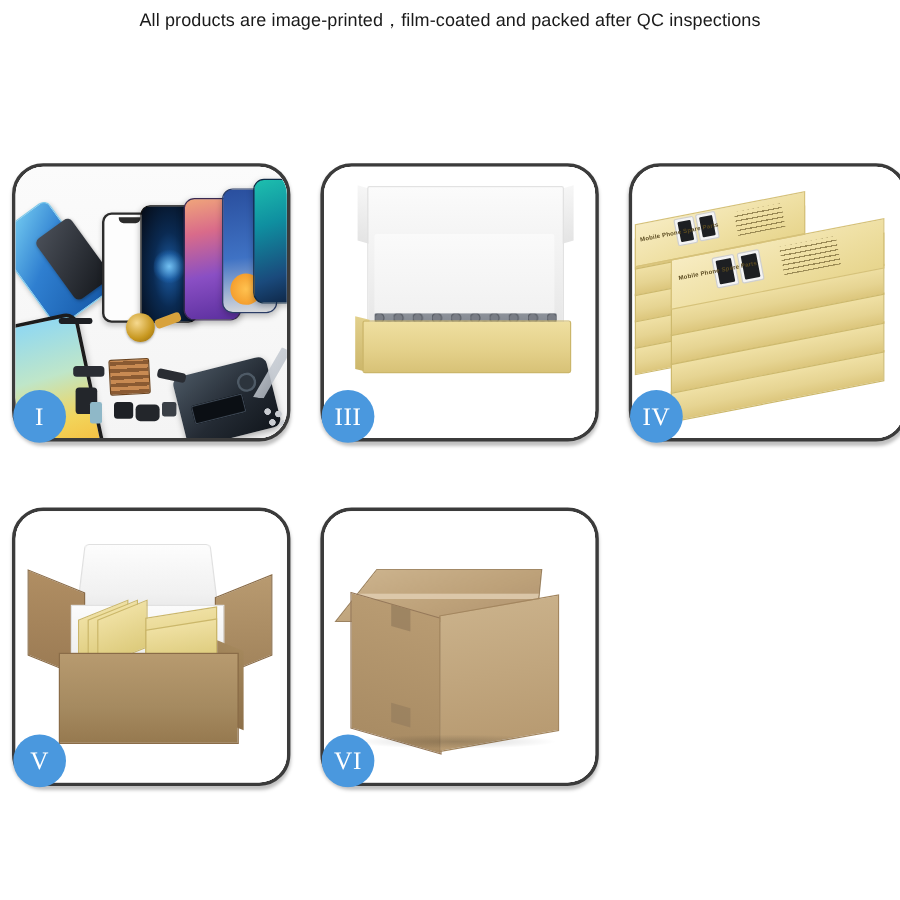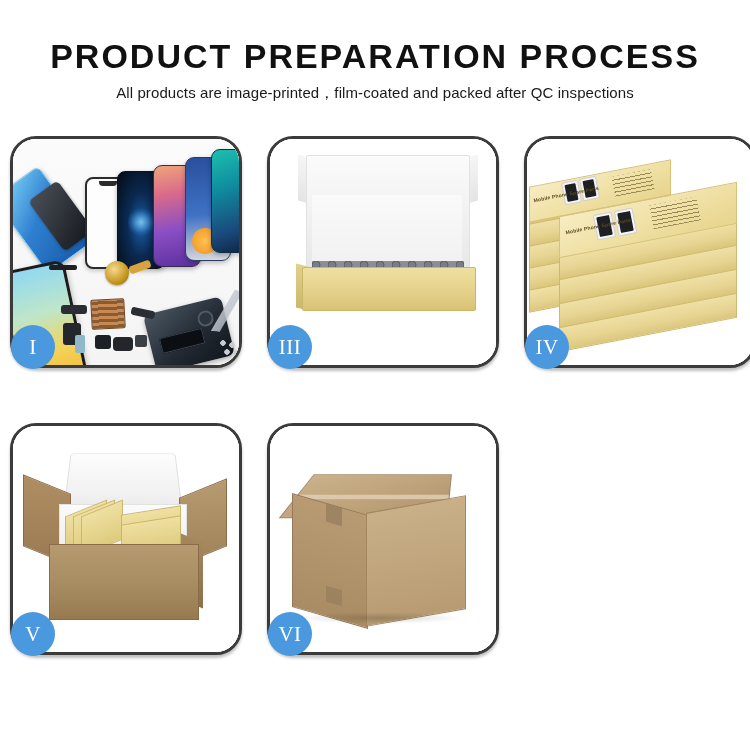--- a/index.html
+++ b/index.html
@@ -397,21 +397,20 @@
     position:absolute;left:24px;top:186px;width:170px;height:12px;
     background:radial-gradient(ellipse at center,rgba(0,0,0,.16),rgba(0,0,0,0) 70%);
   }
 </style>
 </head>
 <body>
 
 <div class="page">
 
   <div class="header">
-    <div class="title">PRODUCT PREPARATION PROCESS</div>
     <div class="subtitle">All products are image-printed，film-coated and packed after QC inspections</div>
   </div>
 
   <div class="grid">
 
     <div class="panel">
       <div class="panel-inner">
         <div class="scene p1">
           <div class="ph s1"></div>
           <div class="ph s1b"></div>

